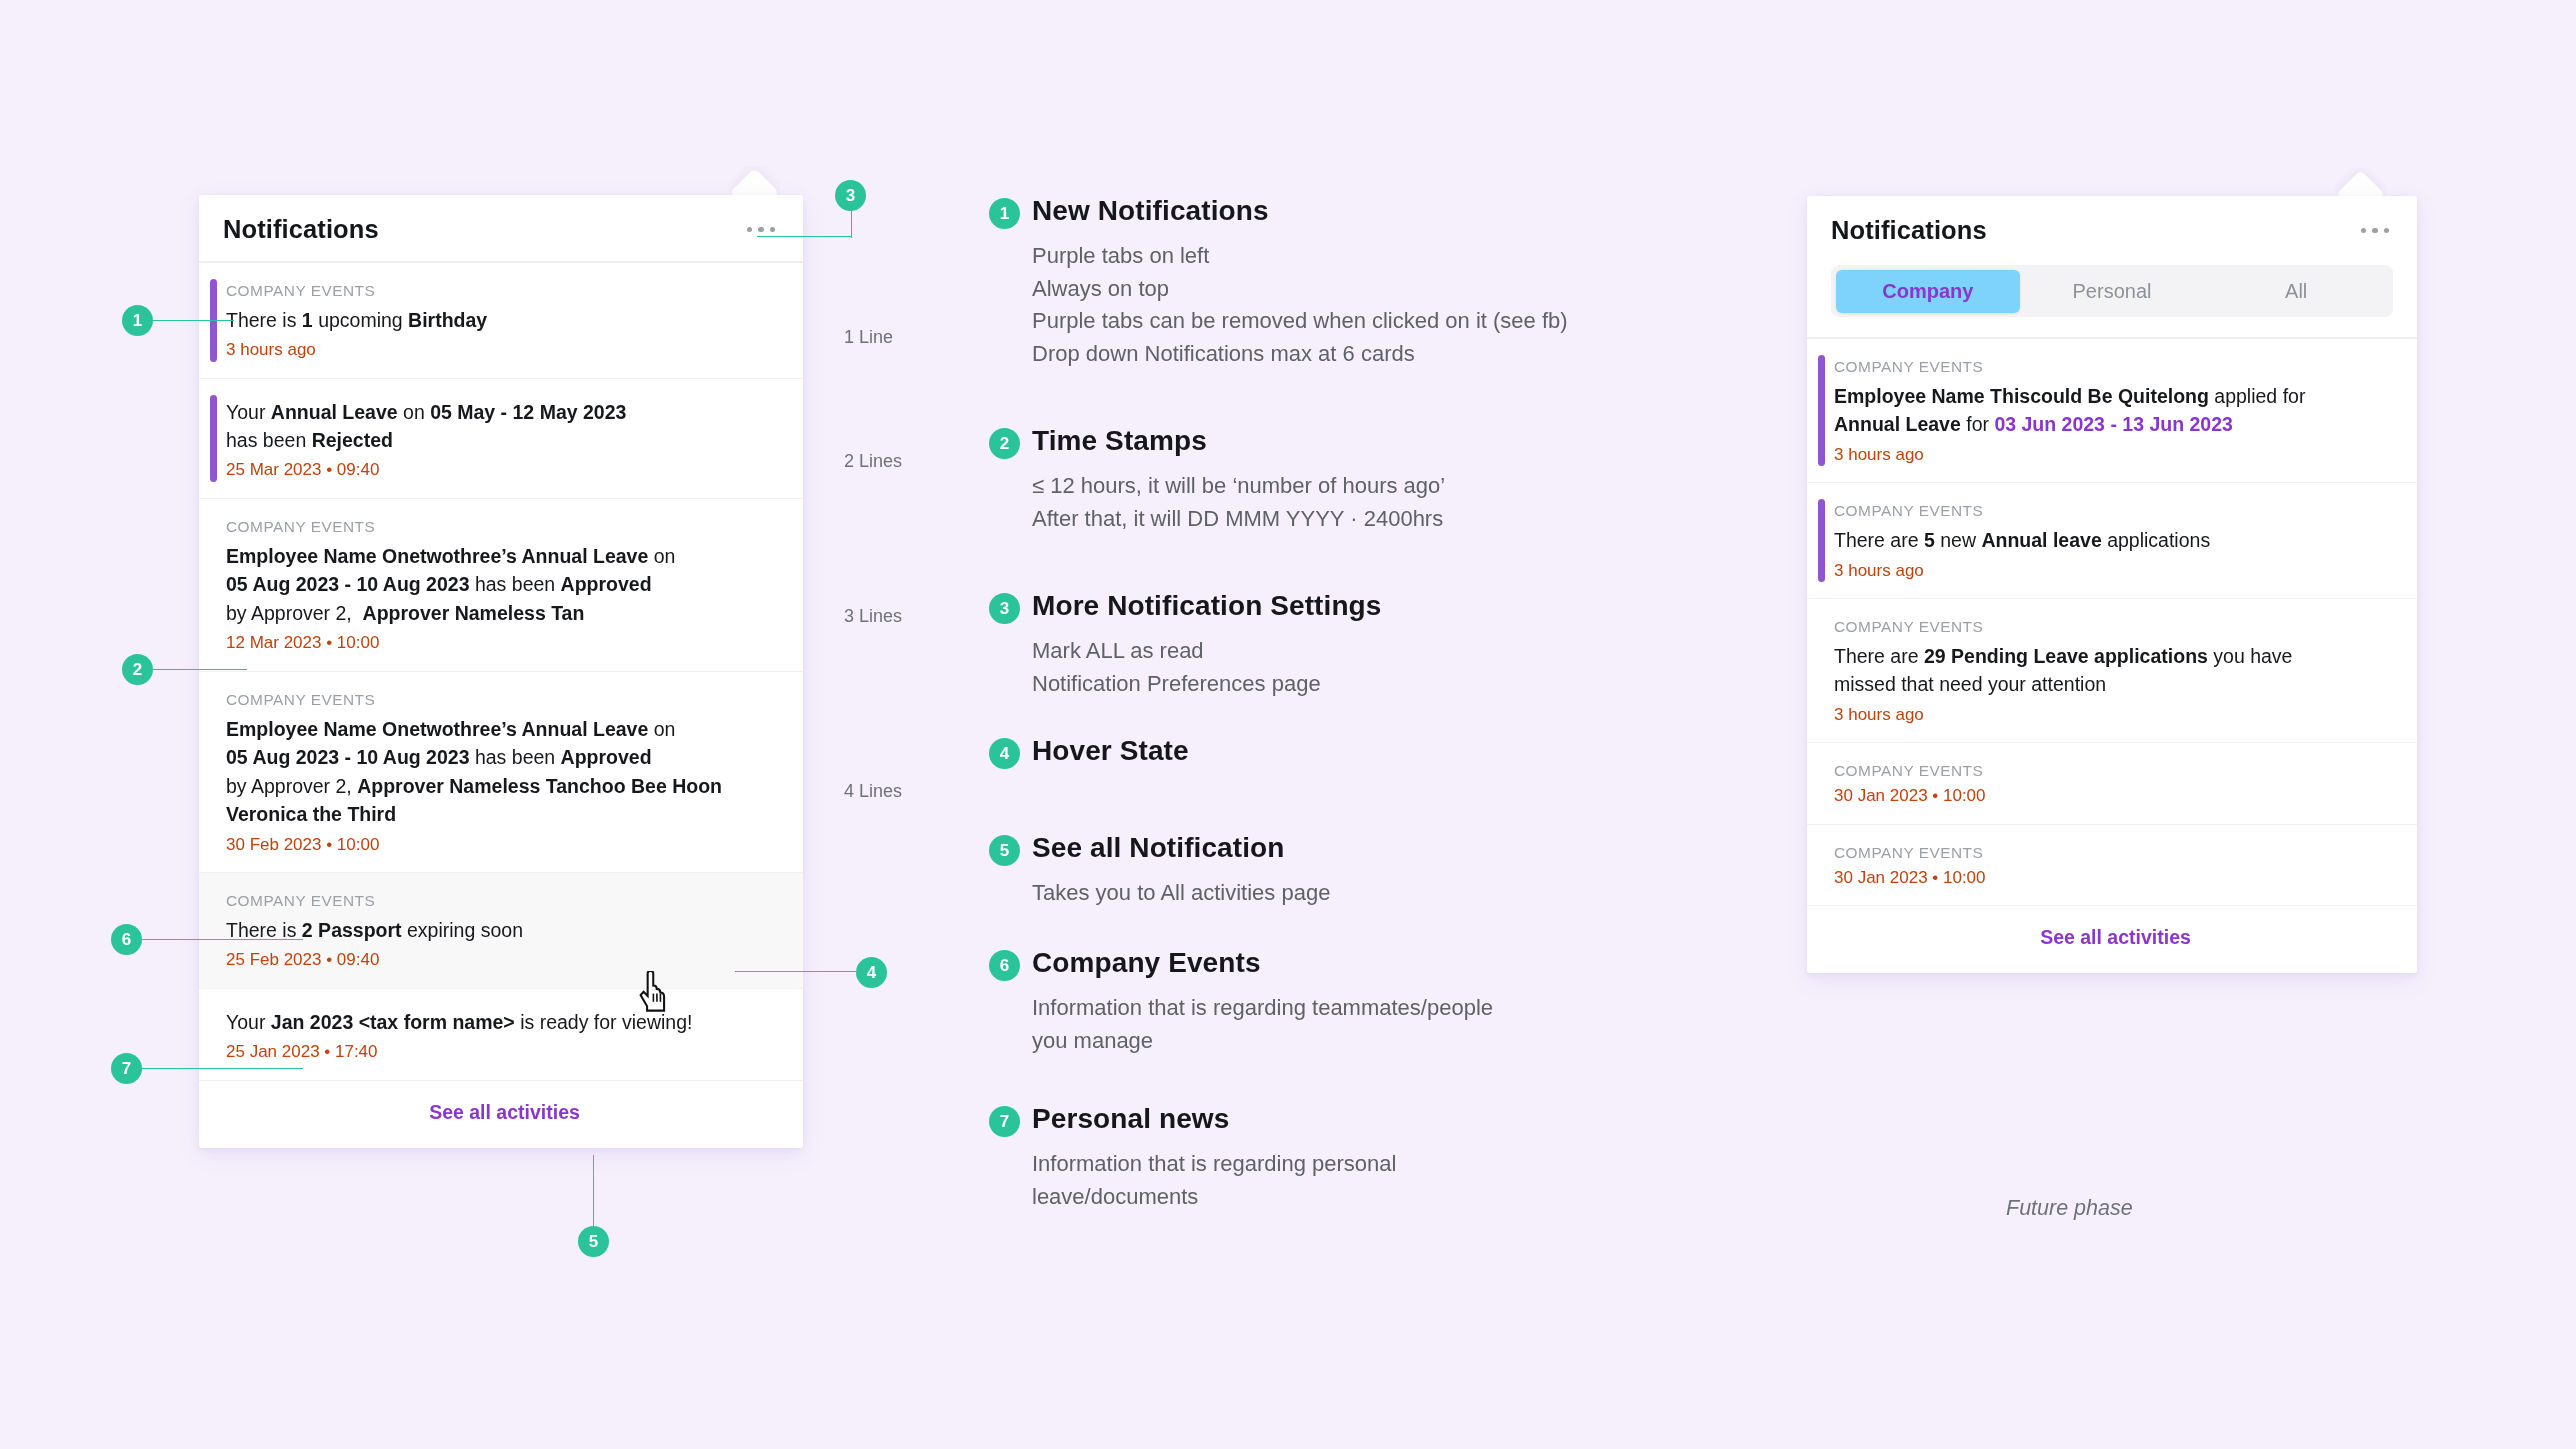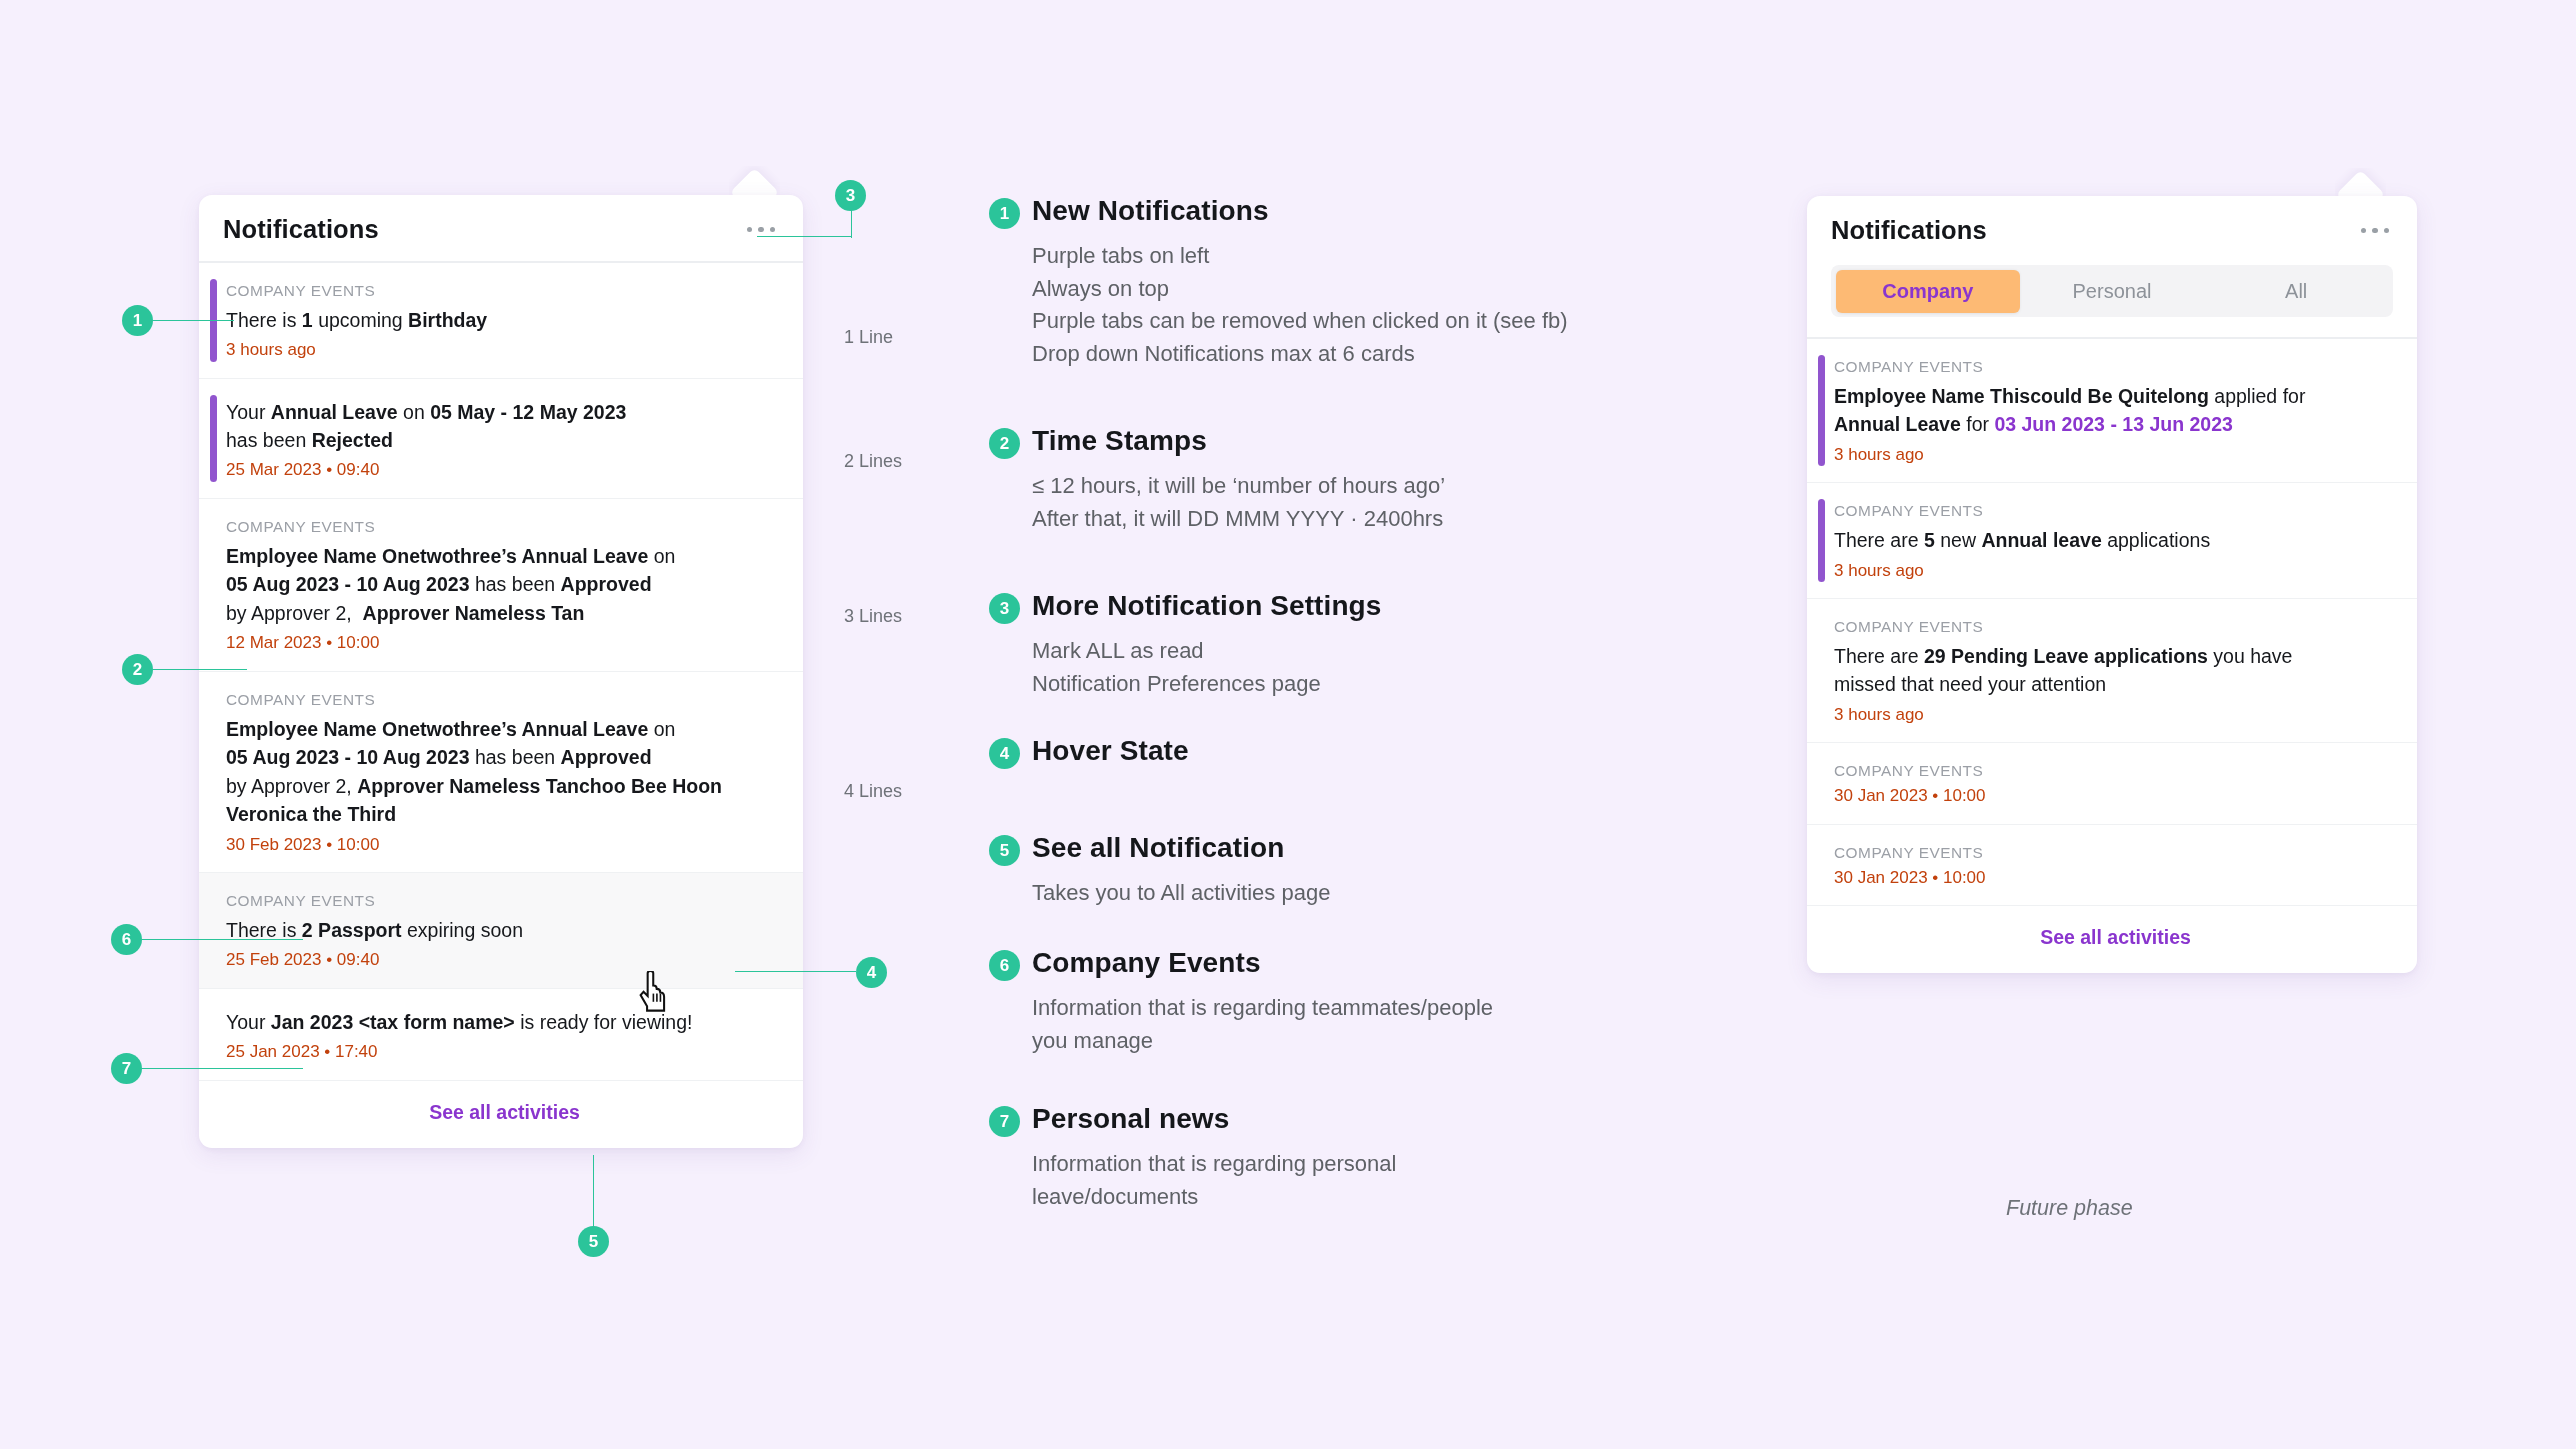--- a/index.html
+++ b/index.html
@@ -8,21 +8,21 @@
     background: #f6f0fd;
     font-family: "Liberation Sans", sans-serif;
     overflow: hidden;
   }
   #stage { position: relative; width: 2576px; height: 1449px; }
 
   
   .card {
     position: absolute;
     background: #ffffff;
-    border-radius: 13px;
+    border-radius: 3px;
     box-shadow: 0 6.7px 23px rgba(90, 50, 140, .09), 0 1.3px 5.4px rgba(90,50,140,.05);
     overflow: hidden;
   }
   .card-pointer {
     position: absolute;
     width: 51px; height: 29.5px;
     overflow: hidden;
   }
   .card-pointer i {
     position: absolute;
@@ -82,21 +82,21 @@
   
   .tabs-wrap { padding: 2.7px 24px 20px 24px; }
   .tabs {
     display: flex; background: #f3f3f5; border-radius: 8px; padding: 4.7px;
   }
   .tab {
     flex: 1; text-align: center; padding: 10px 0; font-size: 20px;
     color: #8d9299; border-radius: 6px; cursor: pointer;
   }
   .tab.active {
-    background: #fdba74; color: #8a35ce; font-weight: 700;
+    background: #7dd3fc; color: #8a35ce; font-weight: 700;
     box-shadow: 0 0.7px 2.7px rgba(0,0,0,.07);
   }
 
   
   .ann { position: absolute; }
   .ann-head { display: flex; align-items: flex-start; gap: 12px; }
   .badge {
     width: 31px; height: 31px; min-width: 31px; border-radius: 50%;
     background: #2bc49a; color: #fff;
     font-size: 17px; font-weight: 700;

